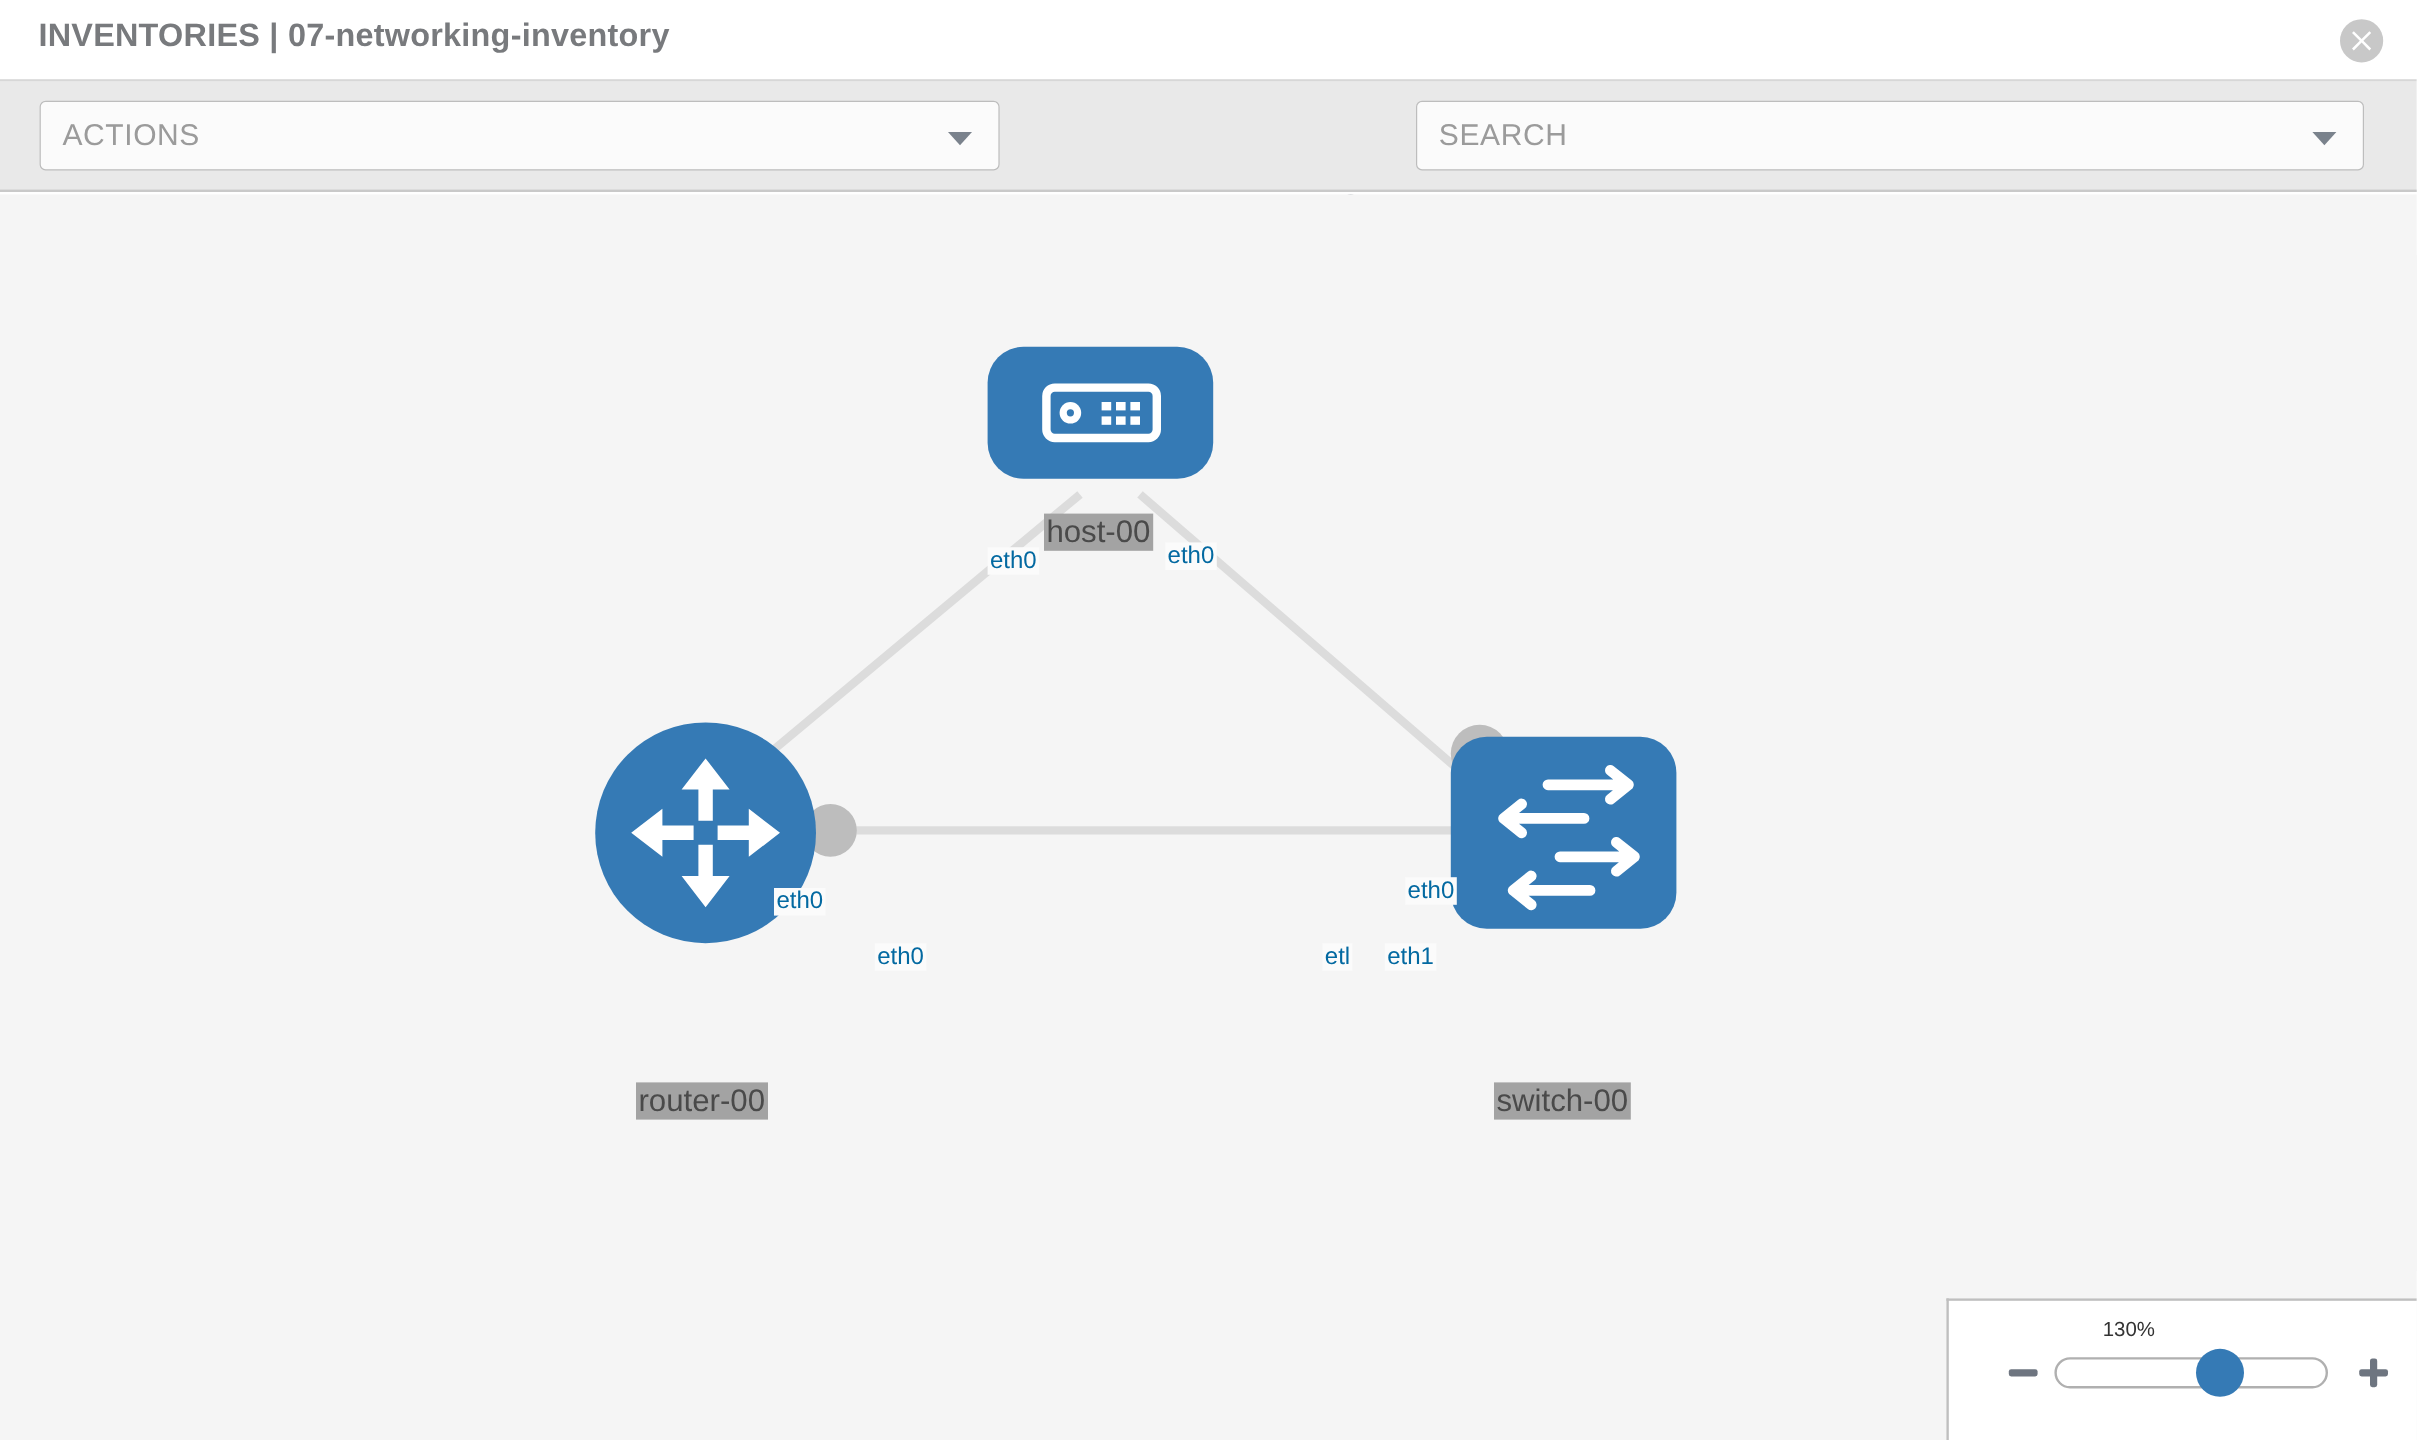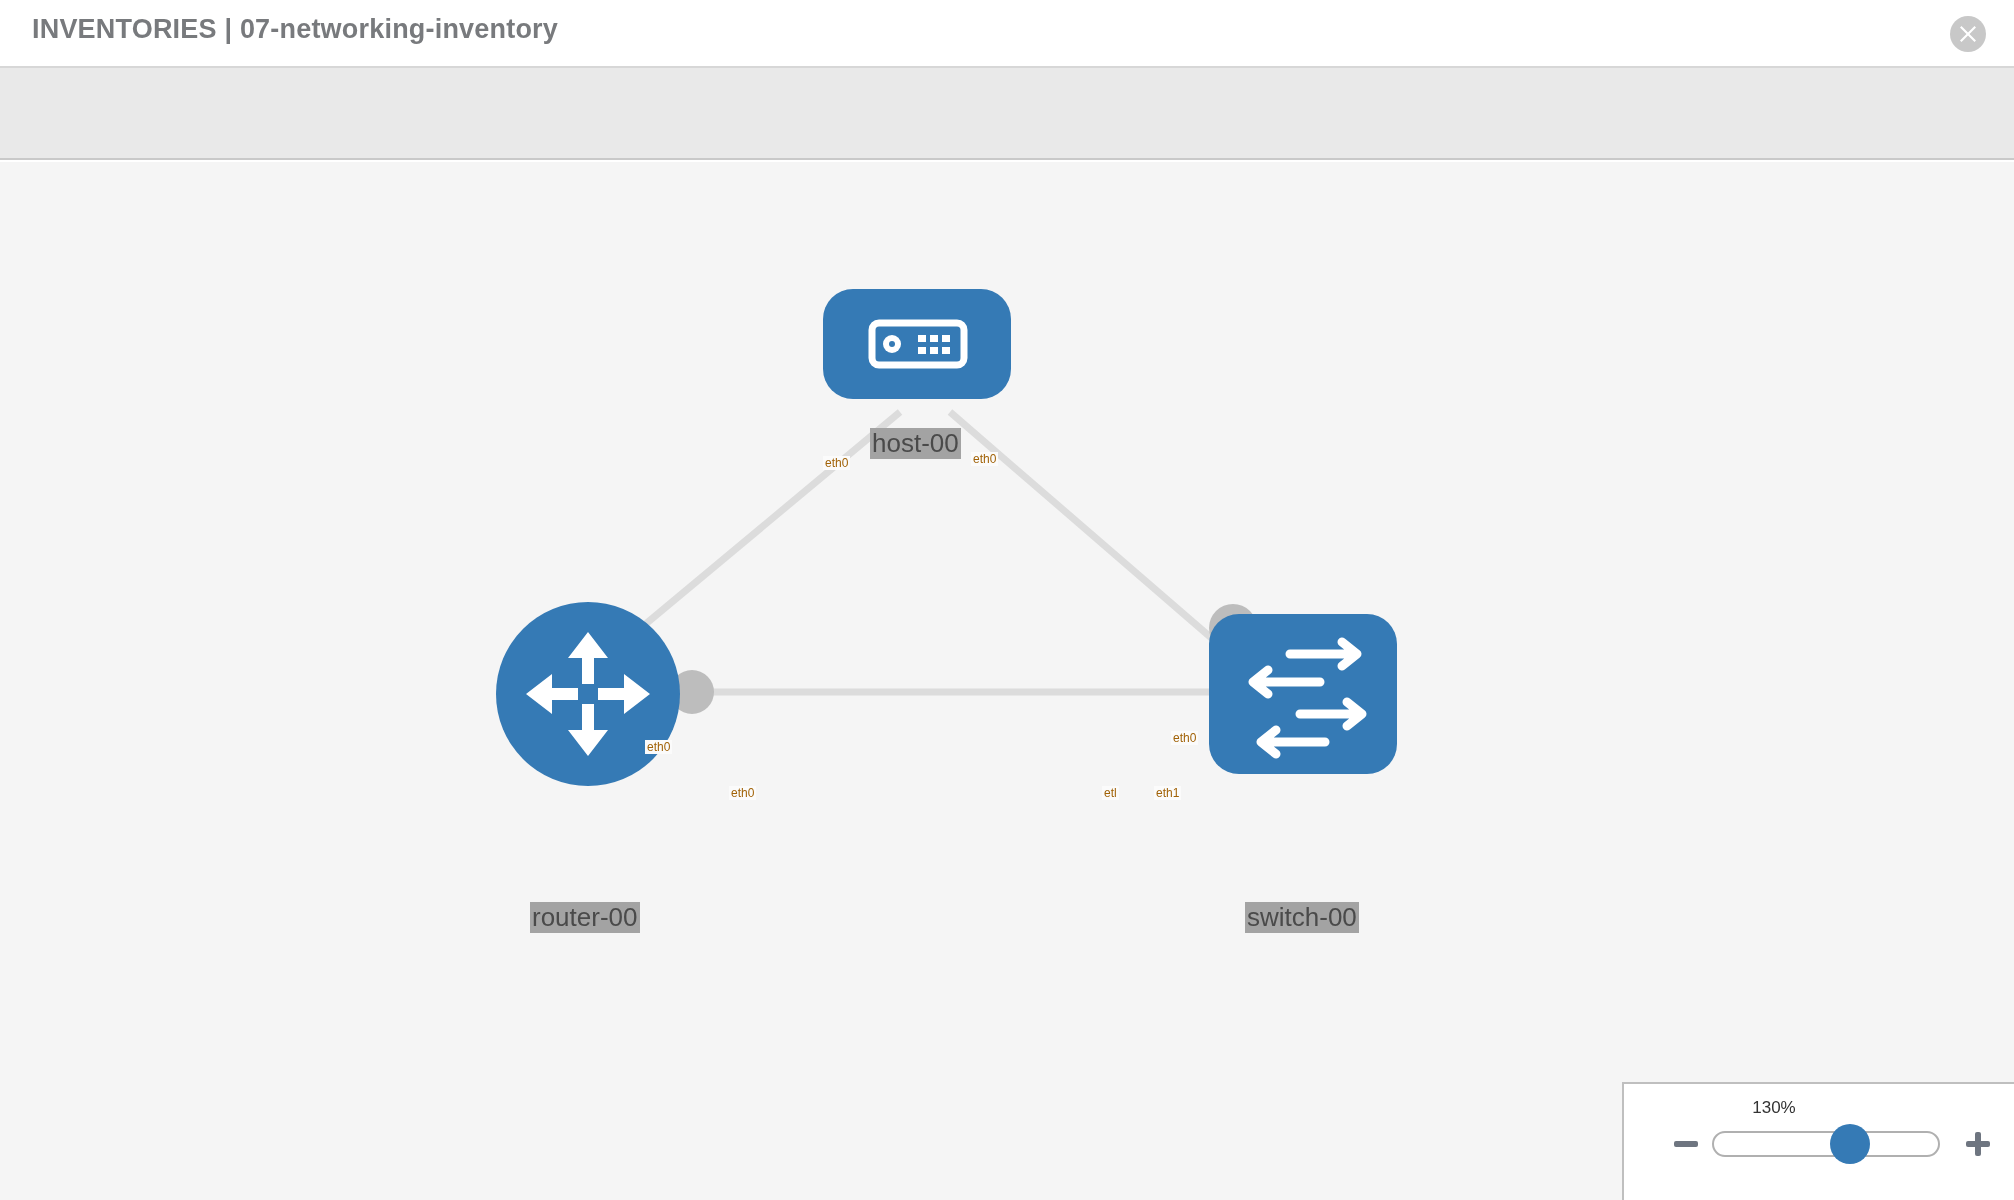--- a/index.html
+++ b/index.html
@@ -87,21 +87,21 @@
 
   .node-label {
     position: absolute;
     font-size: 26px; color: #4a4a4a;
     background: #a3a3a3;
     white-space: nowrap;
     padding: 0 2px;
   }
   .edge-label {
     position: absolute;
-    font-size: 12px; color: #a16207;
+    font-size: 20px; color: #0369a1;
     background: #fbfbfb;
     white-space: nowrap;
     padding: 0 2px;
   }
 
   
   .zoom-panel {
     position: absolute; left: 1622px; top: 1082px;
     width: 392px; height: 118px;
     background: #ffffff;
@@ -142,37 +142,45 @@
     <div class="page-title">INVENTORIES | 07-networking-inventory</div>
     <div class="close-btn">
       <svg width="36" height="36" viewBox="0 0 36 36">
         <path d="M11.5 10 L18 16.5 L24.5 10 L26 11.5 L19.5 18 L26 24.5 L24.5 26 L18 19.5 L11.5 26 L10 24.5 L16.5 18 L10 11.5 Z" fill="#ffffff"></path>
       </svg>
     </div>
   </div>
 
   <div class="toolbar">
 
+    <div class="actions-select">
+      <span class="label">ACTIONS</span>
+      <span class="caret"></span>
+    </div>
 
     <div class="tool-icon tool-wrench">
       <svg width="44" height="44" viewBox="0 0 44 44">
         <path d="M30.2 8.5 a10 10 0 0 0 -11.6 12.9 L9.2 30.8 a3.2 3.2 0 0 0 0 4.5 l0.6 0.6 a3.2 3.2 0 0 0 4.5 0 l9.4 -9.4 a10 10 0 0 0 12.9 -11.6 l-5.6 5.6 l-5.0 -1.0 l-1.0 -5.0 Z" fill="#7d848e"></path>
         <circle cx="12.3" cy="32.6" r="1.7" fill="#f0f0f0"></circle>
       </svg>
     </div>
 
     <div class="tool-icon tool-key">
       <svg width="44" height="44" viewBox="0 0 44 44">
         <circle cx="15.5" cy="15.5" r="7.8" fill="none" stroke="#7d848e" stroke-width="3.4"></circle>
         <path d="M21.3 21.0 L35.5 35.2" stroke="#7d848e" stroke-width="3.6" stroke-linecap="round"></path>
         <path d="M28.5 28.2 L33.0 23.7" stroke="#7d848e" stroke-width="3.2" stroke-linecap="round"></path>
         <path d="M32.2 31.9 L36.0 28.1" stroke="#7d848e" stroke-width="3.2" stroke-linecap="round"></path>
       </svg>
     </div>
 
+    <div class="search-box">
+      <span class="label">SEARCH</span>
+      <span class="caret"></span>
+    </div>
   </div>
 
   <div class="canvas">
 
     <svg class="topology-svg" width="2014" height="1038">
 
       <g>
         <line x1="600" y1="500" x2="900" y2="250" stroke="#dcdcdc" stroke-width="7"></line>
       </g>
       <g>

